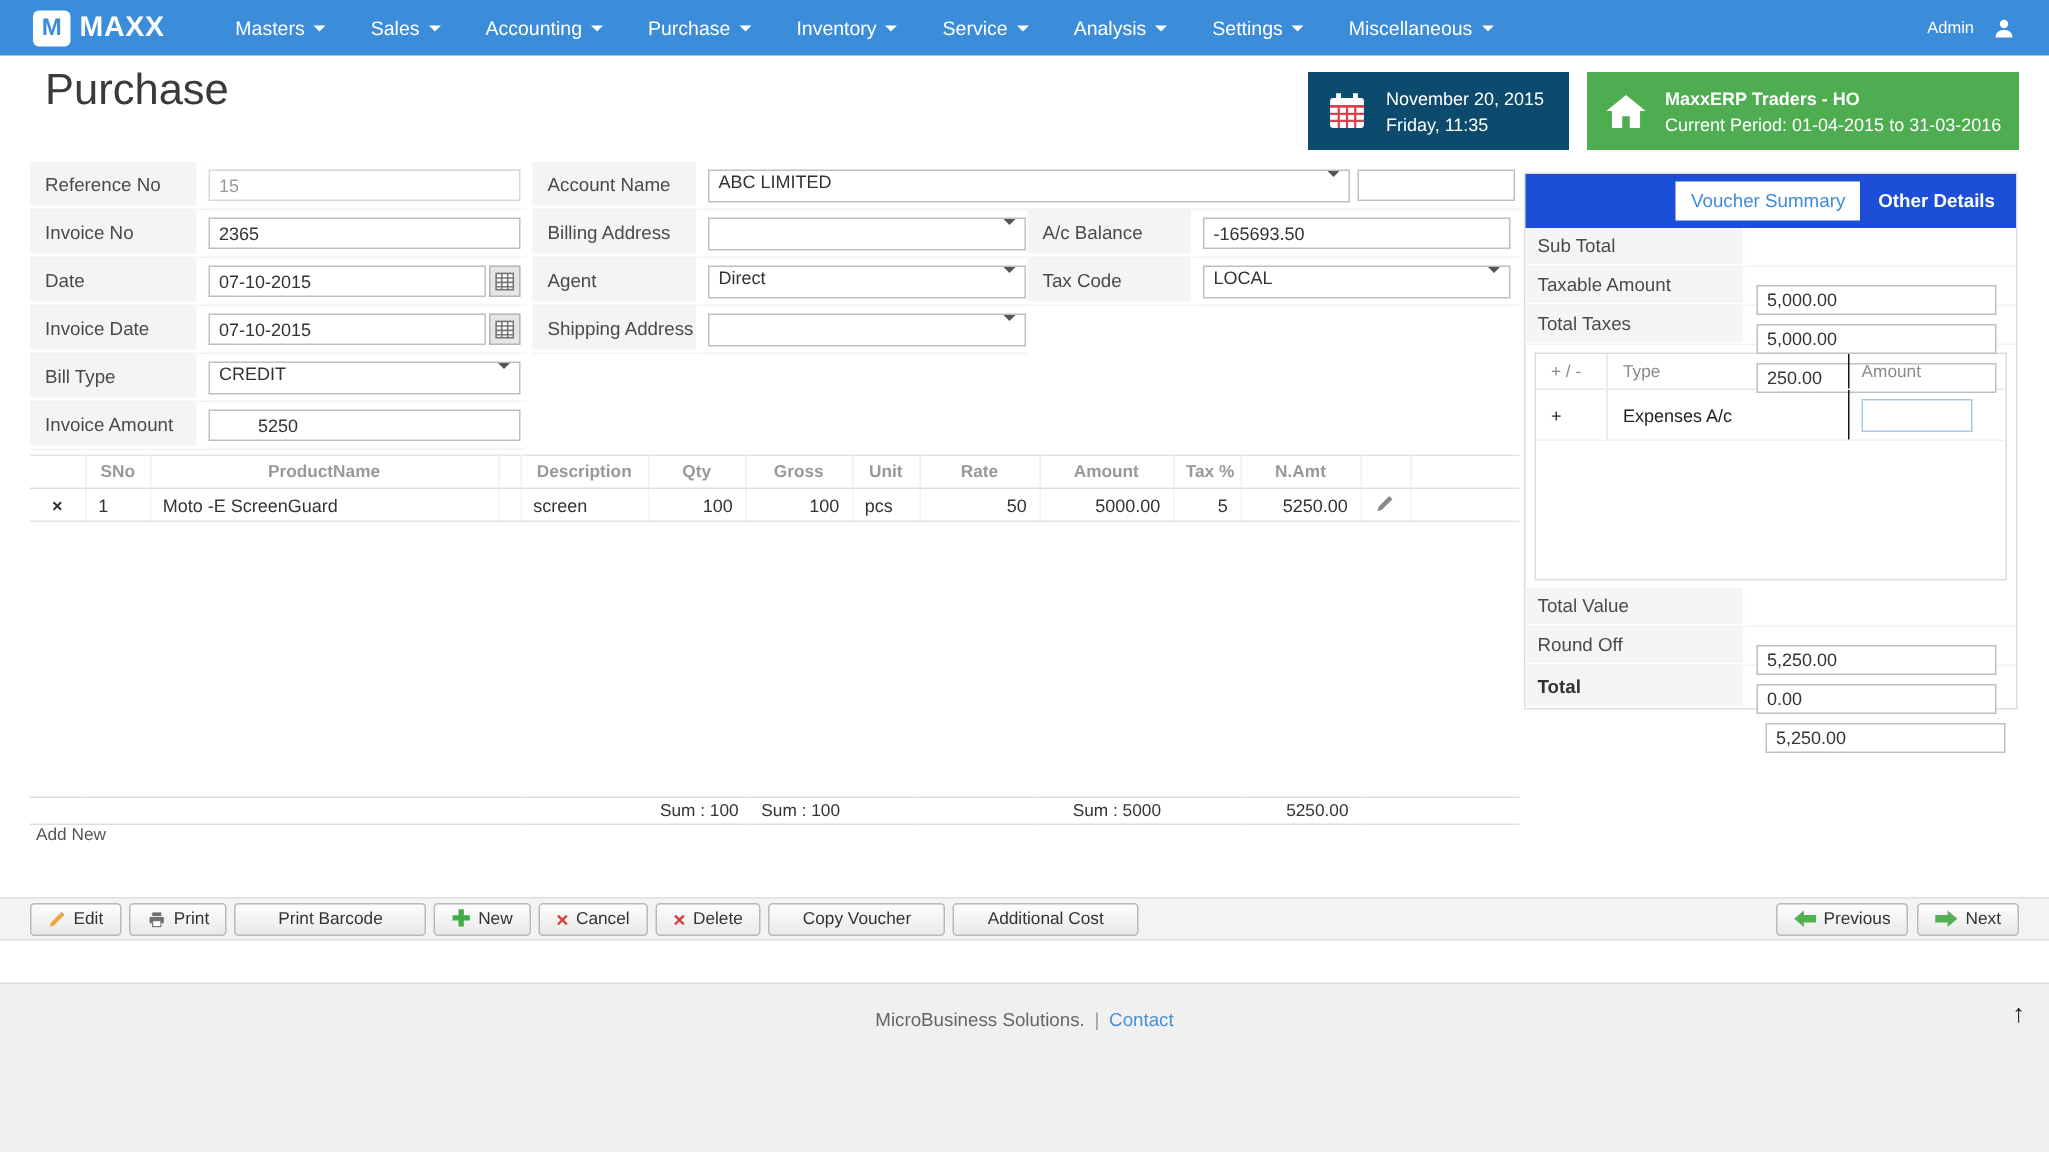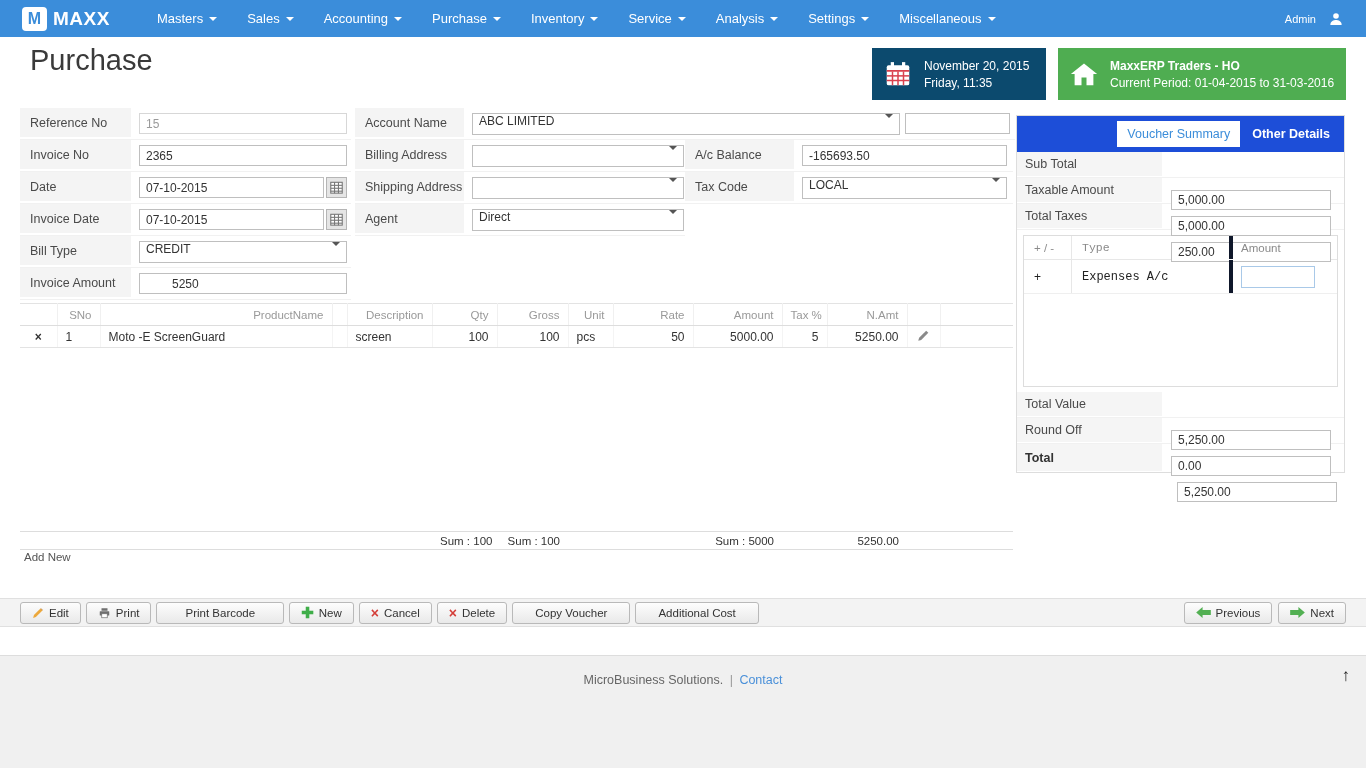--- a/index.html
+++ b/index.html
@@ -49,28 +49,28 @@
   .tab.idle { color:#fff; font-weight:bold; }
   .prow { display:flex; align-items:stretch; height:26px; border-bottom:1px solid #f1f1f1; }
   .plabel { width:148px; background:#f5f5f5; display:flex; align-items:center; padding-left:8px; font-size:12.5px; color:#4a4a4a; border-right:3px solid #fff; border-bottom:1px solid #fff; flex:0 0 auto; }
   .pfield { flex:1; display:flex; align-items:center; padding-left:6px;margin-top:48px; }
   .pfield .inp { width:160px; height:20px; }
   .plabel.bold { font-weight:bold; color:#333; }
   .adj { margin:5px 6px; border:1px solid #ddd; height:152px; font-size:12px; }
   .adj-h { display:flex; height:24px; align-items:center; color:#8a8a8a; font-size:11.5px; border-bottom:1px solid #e7e7e7; }
   .adj-r { display:flex; height:34px; align-items:center; color:#222; border-bottom:1px solid #efefef; }
   .c-sign { width:48px; padding-left:10px; border-right:1px solid #e7e7e7; align-self:stretch; display:flex; align-items:center; }
-  .c-type { flex:1; padding-left:10px; border-right:4px solid #0f172a; align-self:stretch; display:flex; align-items:center;font-family:Liberation Mono, monospace; }
+  .c-type { flex:1; padding-left:10px; border-right:1px solid #0f172a; align-self:stretch; display:flex; align-items:center; }
   .c-amt  { width:104px; padding-left:8px; display:flex; align-items:center; }
   .adj-input { width:74px; height:22px; border:1px solid #a9c9e8; font-size:12px; padding:0 4px; }
 
   
   .grid { position:absolute; left:20px; top:303px; width:993px; }
   table.items { border-collapse:collapse; table-layout:fixed; width:993px; }
-  table.items th { font-weight:normal; font-size:11.5px; color:#999; height:22px; border-top:1px solid #e3e3e3; border-bottom:1px solid #ddd; border-right:1px solid #f0f0f0; padding:0 8px; text-align:right; overflow:hidden; white-space:nowrap; }
+  table.items th { font-weight:bold; font-size:11.5px; color:#999; height:22px; border-top:1px solid #e3e3e3; border-bottom:1px solid #ddd; border-right:1px solid #f0f0f0; padding:0 8px; text-align:center; overflow:hidden; white-space:nowrap; }
   table.items td { font-size:12px; color:#333; height:22px; border-bottom:1px solid #e3e3e3; border-right:1px solid #f4f4f4; padding:0 8px; overflow:hidden; white-space:nowrap; }
   table.items th:last-child, table.items td:last-child { border-right:none; }
   th.tc, td.tc { text-align:center; }
   th.tr, td.tr { text-align:right; }
   .xdel { color:#777; font-weight:bold; font-size:14px; text-align:center; cursor:pointer; line-height:1; }
   .spacer { height:183px; }
   table.sums { border-collapse:collapse; table-layout:fixed; width:993px; }
   table.sums td { font-size:11.5px; color:#333; height:18px; border-top:1px solid #ddd; border-bottom:1px solid #ddd; padding:0 8px; text-align:right; white-space:nowrap; }
   .addnew { position:absolute; left:24px; top:551px; font-size:11.5px; color:#555; cursor:pointer; }
 
@@ -259,33 +259,33 @@
     <div class="frow">
       <div class="flabel">Billing Address</div>
       <div class="ffield">
           <div class="sel" style="width:212px;">
             <span></span>
             <span class="tri"></span>
           </div>
         </div>
     </div>
     <div class="frow">
+      <div class="flabel">Agent</div>
+      <div class="ffield">
+          <div class="sel" style="width:212px;">
+            <span>Direct</span>
+            <span class="tri"></span>
+          </div>
+        </div>
+    </div>
+    <div class="frow">
       <div class="flabel">Shipping Address</div>
       <div class="ffield">
           <div class="sel" style="width:212px;">
             <span></span>
-            <span class="tri"></span>
-          </div>
-        </div>
-    </div>
-    <div class="frow">
-      <div class="flabel">Agent</div>
-      <div class="ffield">
-          <div class="sel" style="width:212px;">
-            <span>Direct</span>
             <span class="tri"></span>
           </div>
         </div>
     </div>
   </div>
 
   <div class="col-right">
     <div class="frow">
       <div class="flabel">A/c Balance</div>
       <div class="ffield">

